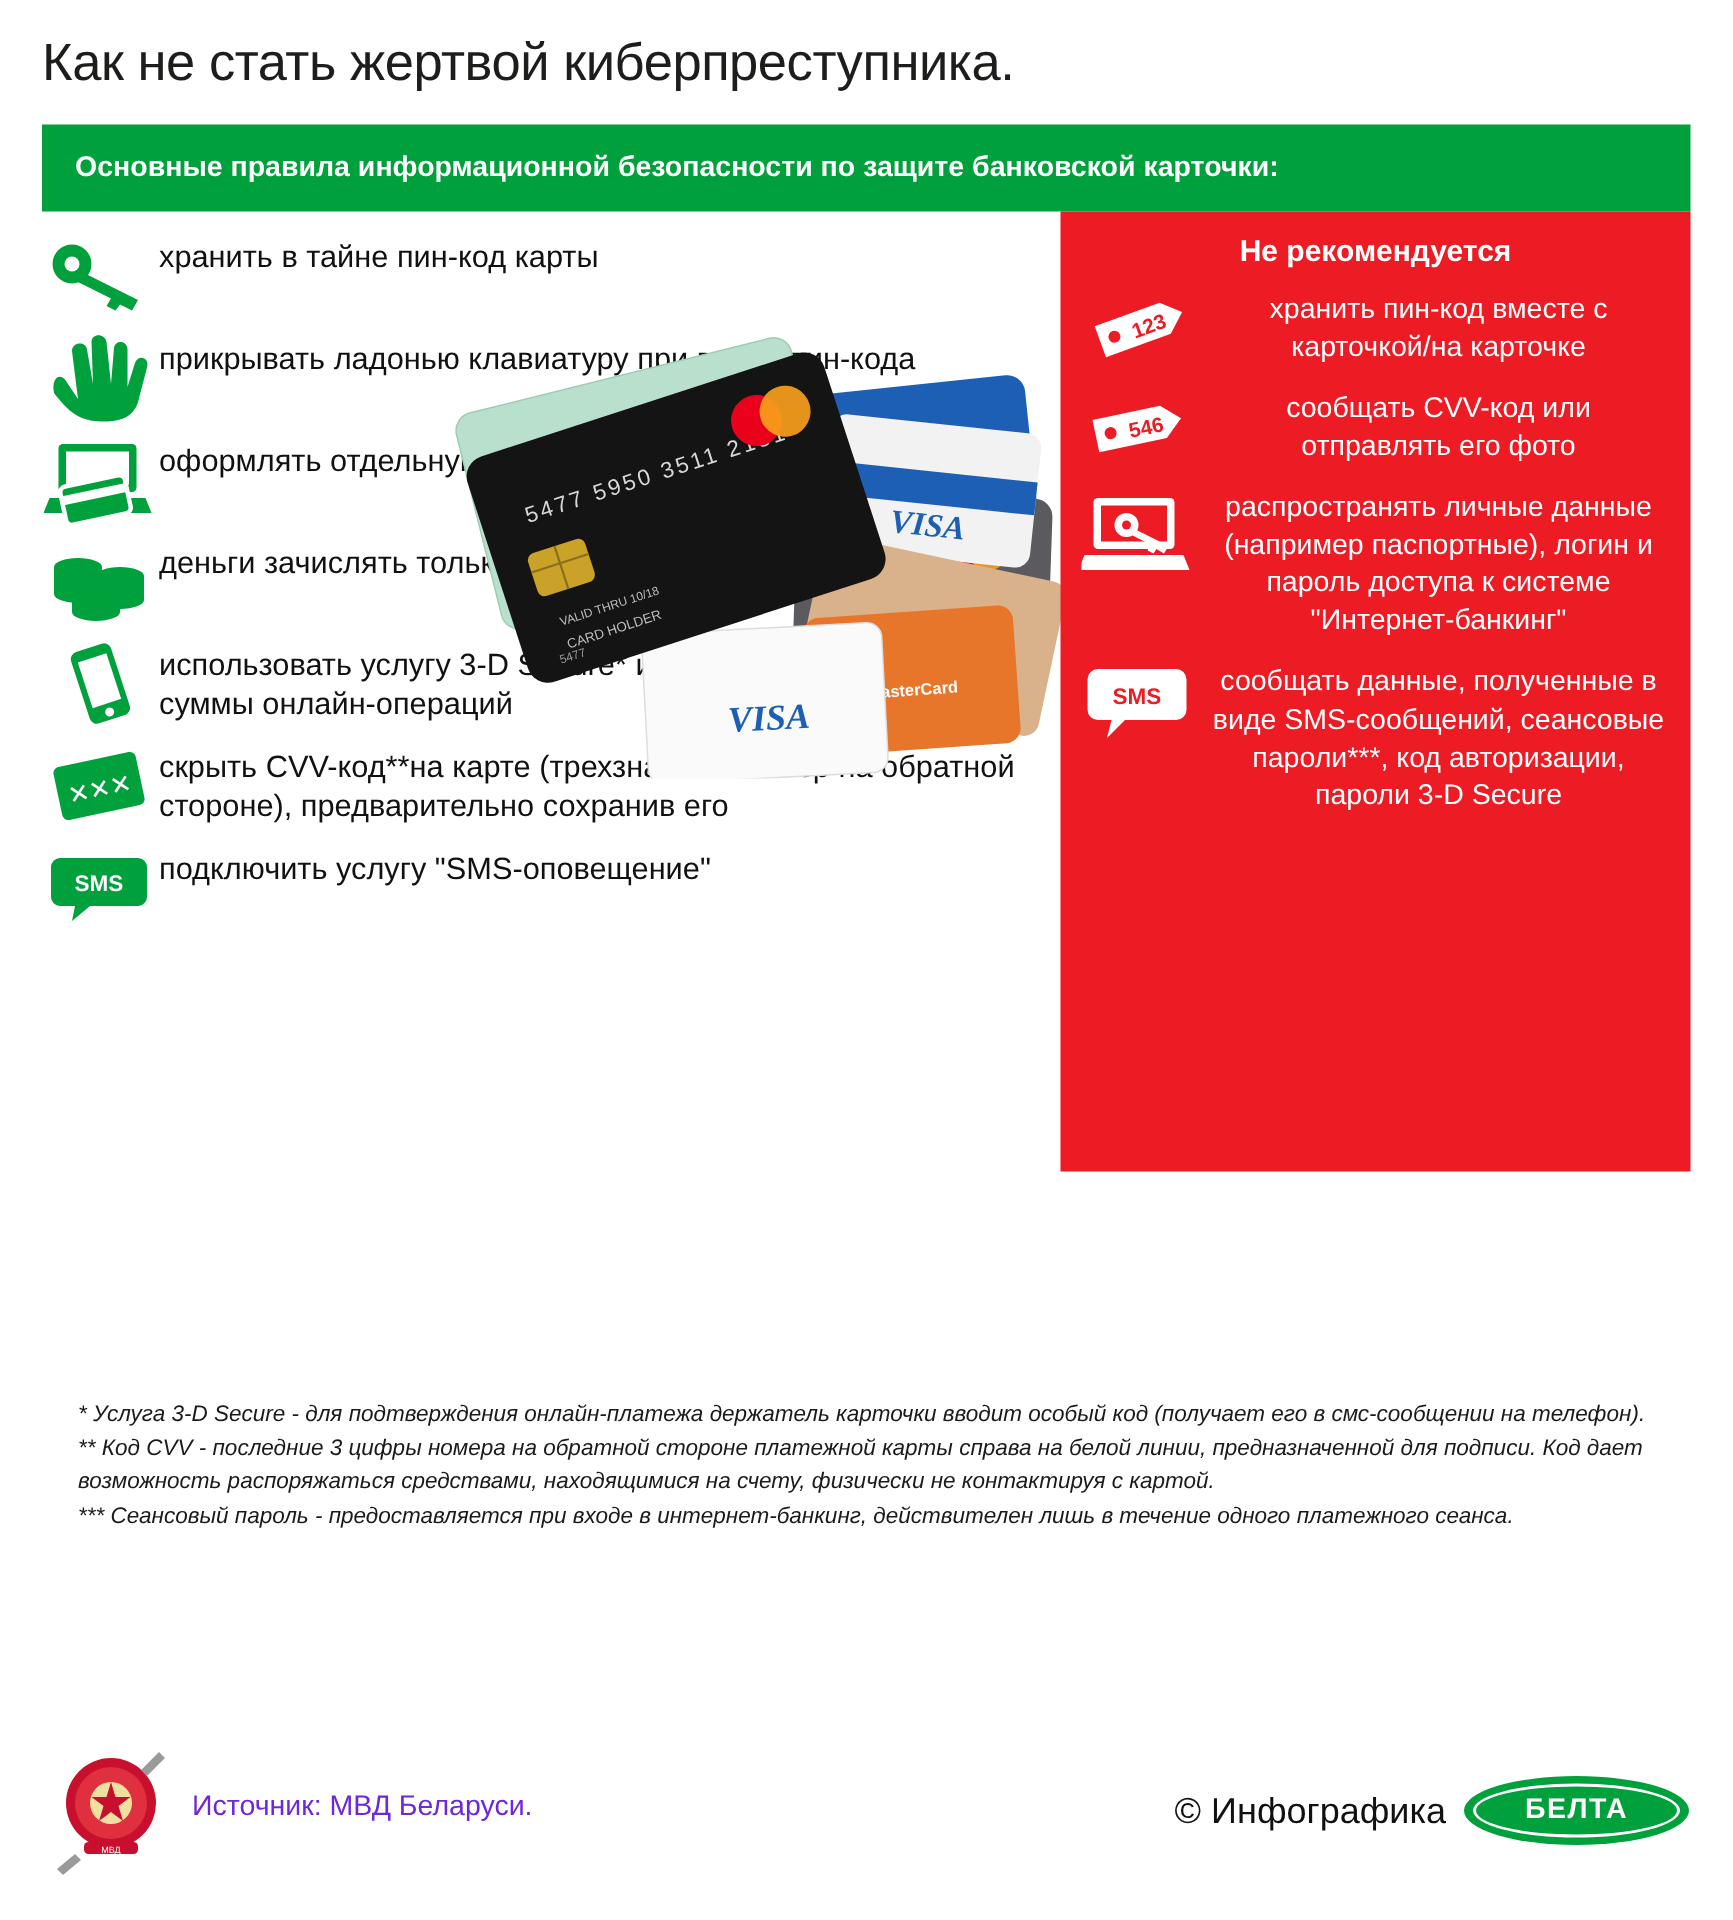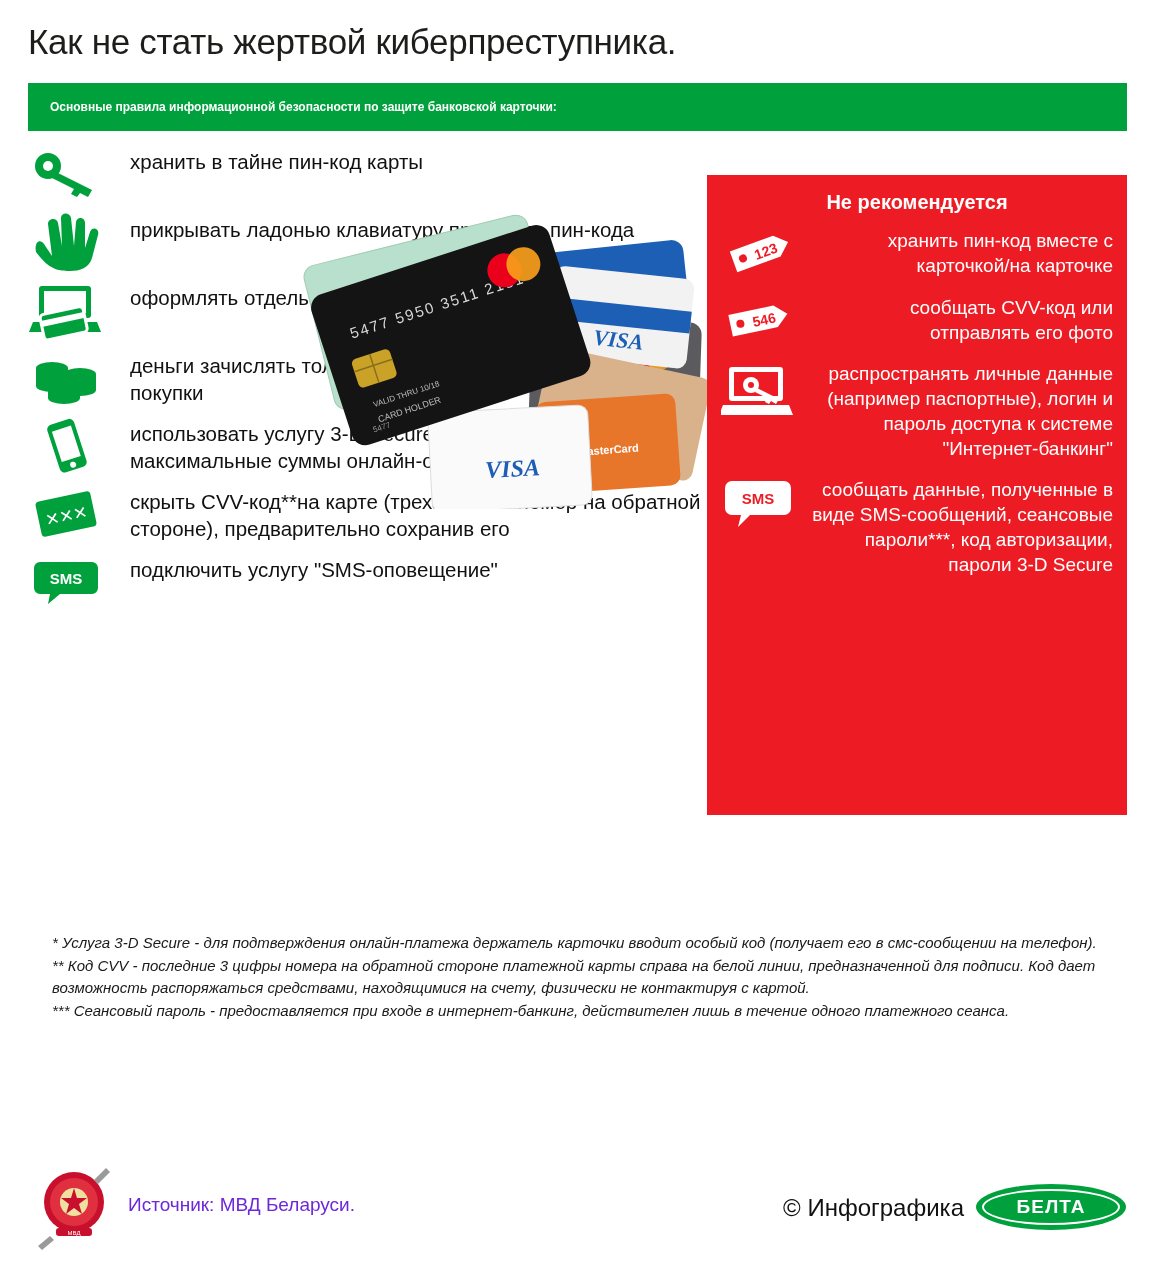--- a/index.html
+++ b/index.html
@@ -33,38 +33,38 @@
     line-height: 1.12;
     margin-top: 4px;
   }
 
   
   .green-banner {
     margin-top: 22px;
     background: #00a03c;
     color: #ffffff;
     font-weight: bold;
-    font-size: 12px;
+    font-size: 19px;
     line-height: 1.35;
     padding: 16px 20px 16px 22px;
     width: 1099px;
   }
 
   
   .body-wrap { position: relative; width: 1099px; }
 
   .left-col {
     width: 680px;
     padding-top: 14px;
   }
 
   .rule {
     display: flex;
     align-items: flex-start;
-    gap: 26px;
+    gap: 2px;
     margin-bottom: 10px;
   }
   .rule .ico {
     flex: 0 0 76px;
     height: 58px;
     display: flex;
     align-items: center;
     justify-content: center;
   }
   .rule .txt {
@@ -77,40 +77,39 @@
   
   .red-panel {
     position: absolute;
     right: 0;
     top: 0;
     width: 420px;
     height: 640px;
     background: #ed1c24;
     color: #ffffff;
     padding: 16px 14px 10px 14px;
-    margin-top: 44px;
   }
   .red-title {
     text-align: center;
     font-weight: bold;
     font-size: 20px;
     margin-bottom: 14px;
   }
   .red-item {
     display: flex;
     align-items: flex-start;
     gap: 10px;
     margin-bottom: 16px;
   }
   .red-item .ico { flex: 0 0 74px; display:flex; align-items:center; justify-content:center; }
   .red-item .txt {
     flex: 1;
     font-size: 19px;
     line-height: 1.32;
-    text-align: right;
+    text-align: center;
   }
 
   
   .cards {
     position: absolute;
     left: 262px;
     top: 78px;
     width: 430px;
     height: 290px;
   }

